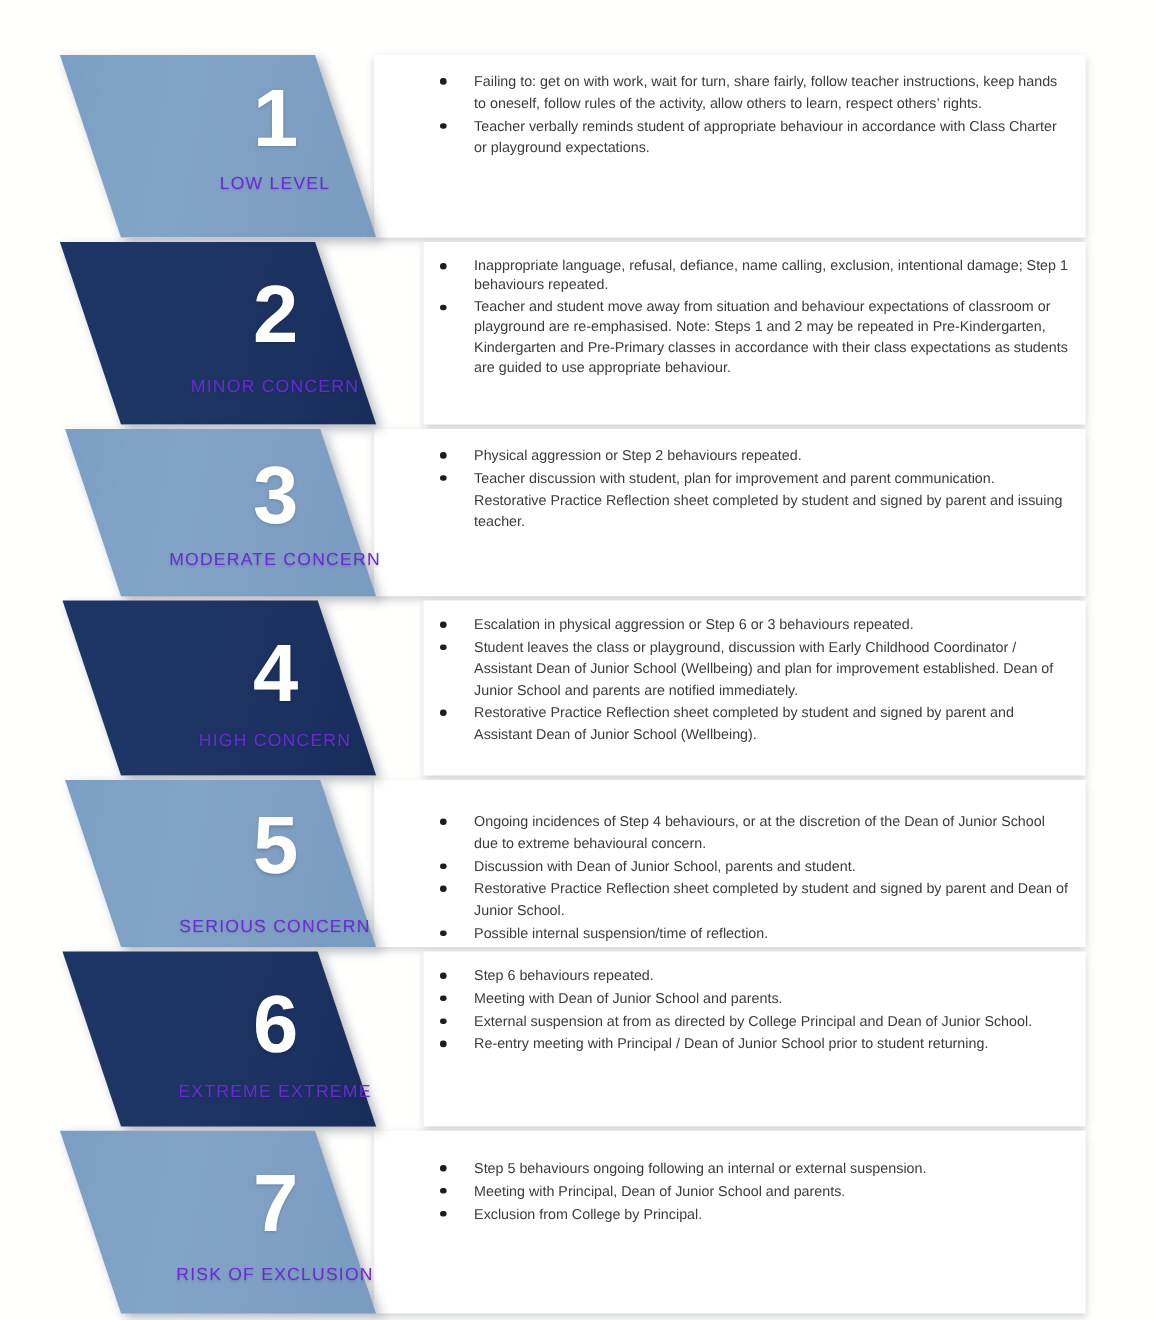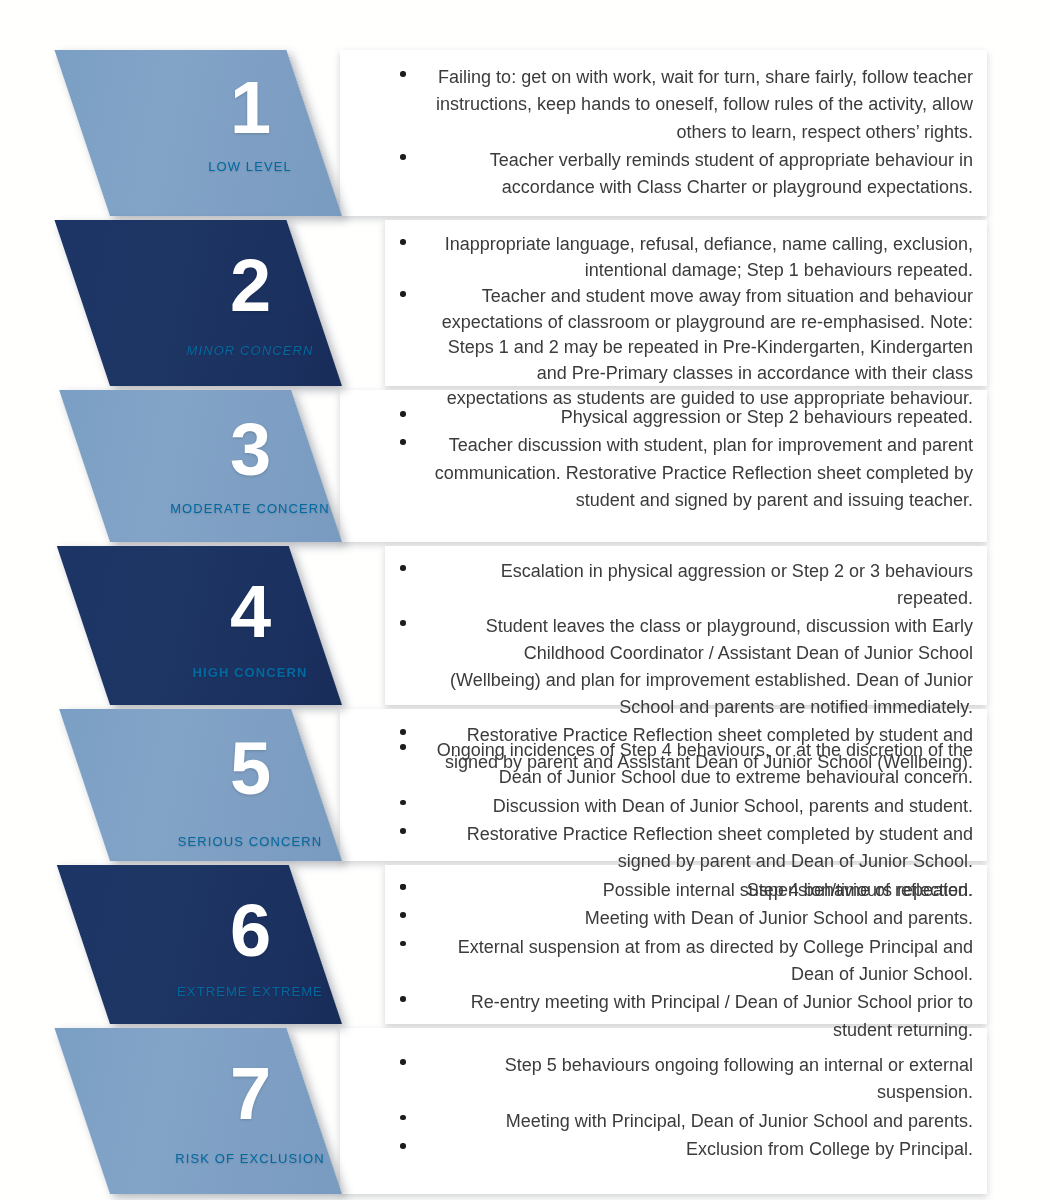--- a/index.html
+++ b/index.html
@@ -79,43 +79,42 @@
   .step-number {
     color: #ffffff;
     font-family: "Liberation Sans", sans-serif;
     font-weight: bold;
     font-size: 74px;
     line-height: 0.98;
     letter-spacing: -1px;
     text-shadow: 0 1px 3px rgba(0,0,0,0.18);
   }
   .step-title {
-    color: #0369a1;
+    color: #6d28d9;
     font-family: "Liberation Sans", sans-serif;
     font-weight: normal;
-    font-size: 13px;
+    font-size: 16px;
     letter-spacing: 1.1px;
     white-space: nowrap;
     text-shadow: 0 1px 2px rgba(0,0,0,0.15);
   }
 
   
   .bullets {
     position: absolute;
     z-index: 5;
     left: 398px;
     width: 575px;
     list-style: none;
     margin: 0;
     padding: 0;
     color: #3b3b3b;
     font-family: "Liberation Sans", sans-serif;
-    font-size: 18px;
+    font-size: 13px;
     line-height: 1.52;
-    text-align: right;
   }
   .bullets li {
     position: relative;
     padding-left: 33px;
     margin-bottom: 1px;
   }
   .bullets li .dot {
     position: absolute;
     left: 2px;
     top: 7px;
@@ -152,23 +151,23 @@
 
   .r1 .step-number { margin-top: 6px; }
   .r2 .step-number { margin-top: 12px; }
   .r3 .step-number { margin-top: 10px; }
   .r4 .step-number { margin-top: 14px; }
   .r5 .step-number { margin-top: 10px; }
   .r6 .step-number { margin-top: 14px; }
   .r7 .step-number { margin-top: 12px; }
 
   .r1 .step-title { margin-top: 14px; }
-  .r2 .step-title { margin-top: 20px; font-style: italic; }
+  .r2 .step-title { margin-top: 20px; }
   .r3 .step-title { margin-top: 14px; }
-  .r4 .step-title { margin-top: 16px; font-weight: bold; }
+  .r4 .step-title { margin-top: 16px; }
   .r5 .step-title { margin-top: 28px; }
   .r6 .step-title { margin-top: 16px; }
   .r7 .step-title { margin-top: 20px; }
 
   .r1 .bullets { top: 14px; }
   .r2 .bullets { top: 12px; }
   .r3 .bullets { top: 14px; }
   .r4 .bullets { top: 12px; }
   .r5 .bullets { top: 28px; }
   .r6 .bullets { top: 12px; }
@@ -223,21 +222,21 @@
   </div>
 
   <div class="step-row r4">
     <div class="content-panel"></div>
     <div class="shape dark"></div>
     <div class="shape-label">
       <div class="step-number">4</div>
       <div class="step-title">HIGH CONCERN</div>
     </div>
     <ul class="bullets">
-      <li><span class="dot"></span><span>Escalation in physical aggression or Step 2 or 3 behaviours repeated.</span></li>
+      <li><span class="dot"></span><span>Escalation in physical aggression or Step 6 or 3 behaviours repeated.</span></li>
       <li><span class="dot"></span><span>Student leaves the class or playground, discussion with Early Childhood Coordinator / Assistant Dean of Junior School (Wellbeing) and plan for improvement established. Dean of Junior School and parents are notified immediately.</span></li>
       <li><span class="dot"></span><span>Restorative Practice Reflection sheet completed by student and signed by parent and Assistant Dean of Junior School (Wellbeing).</span></li>
     </ul>
   </div>
 
   <div class="step-row r5">
     <div class="content-panel"></div>
     <div class="shape light"></div>
     <div class="shape-label">
       <div class="step-number">5</div>
@@ -252,21 +251,21 @@
   </div>
 
   <div class="step-row r6">
     <div class="content-panel"></div>
     <div class="shape dark"></div>
     <div class="shape-label">
       <div class="step-number">6</div>
       <div class="step-title">EXTREME EXTREME</div>
     </div>
     <ul class="bullets">
-      <li><span class="dot"></span><span>Step 4 behaviours repeated.</span></li>
+      <li><span class="dot"></span><span>Step 6 behaviours repeated.</span></li>
       <li><span class="dot"></span><span>Meeting with Dean of Junior School and parents.</span></li>
       <li><span class="dot"></span><span>External suspension at from as directed by College Principal and Dean of Junior School.</span></li>
       <li><span class="dot"></span><span>Re-entry meeting with Principal / Dean of Junior School prior to student returning.</span></li>
     </ul>
   </div>
 
   <div class="step-row r7">
     <div class="content-panel"></div>
     <div class="shape light"></div>
     <div class="shape-label">

